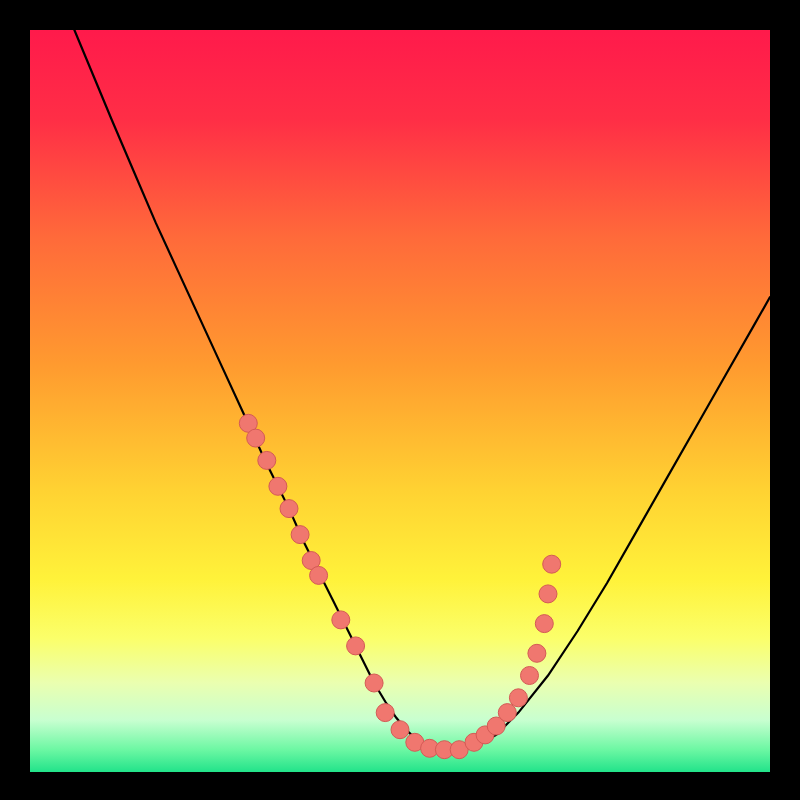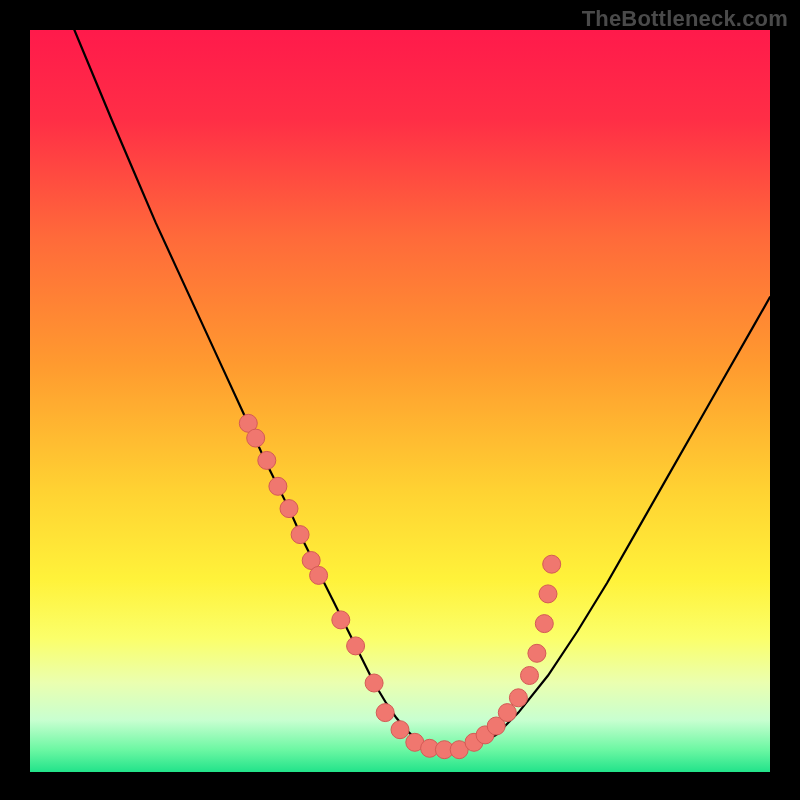--- a/index.html
+++ b/index.html
@@ -35,21 +35,20 @@
   }
   .curve-layer, .dots-layer {
     position: absolute;
     inset: 0;
   }
 </style>
 </head>
 <body>
 <div class="frame">
 
-  <div class="watermark">TheBottleneck.com</div>
 
   <div class="plot-area">
     <svg class="gradient" viewBox="0 0 740 742" preserveAspectRatio="none">
       <defs>
         <linearGradient id="bg" x1="0" y1="0" x2="0" y2="1">
           <stop offset="0%" stop-color="#ff1a4b"></stop>
           <stop offset="12%" stop-color="#ff2e46"></stop>
           <stop offset="28%" stop-color="#ff6a3a"></stop>
           <stop offset="45%" stop-color="#ff9a2f"></stop>
           <stop offset="62%" stop-color="#ffd232"></stop>

